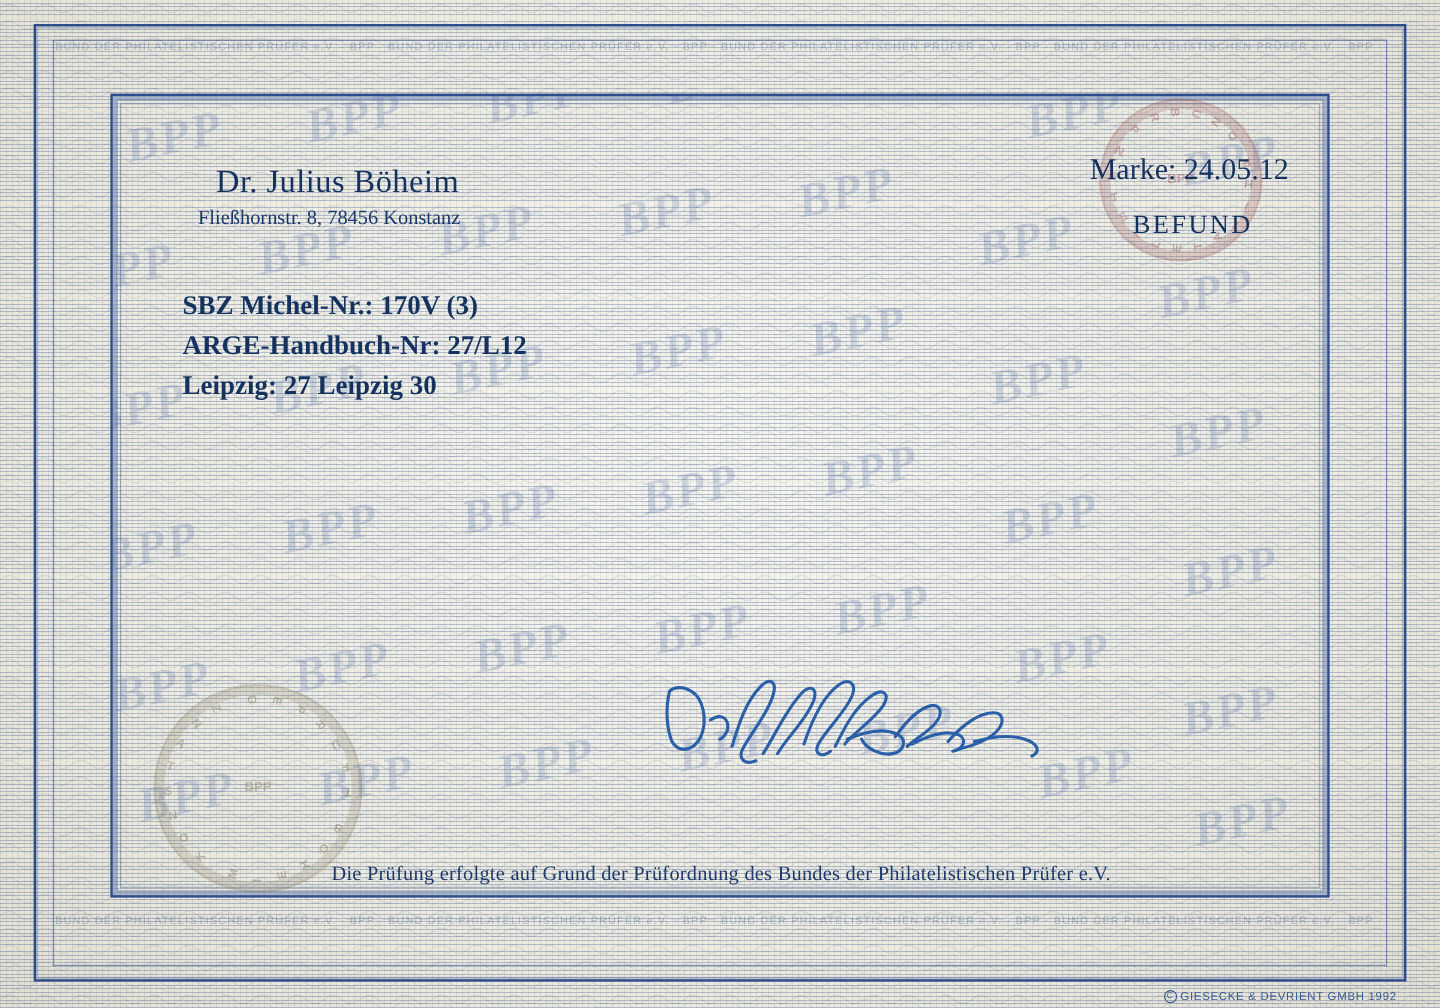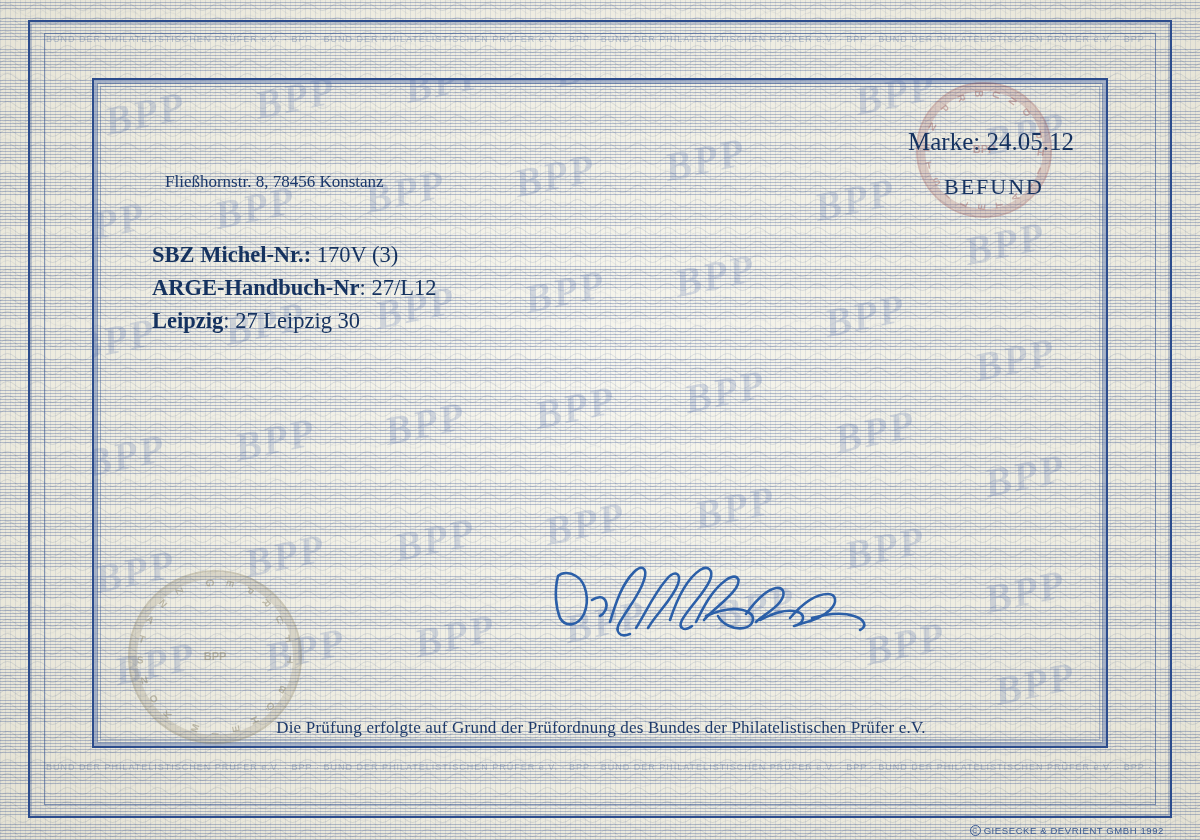--- a/index.html
+++ b/index.html
@@ -195,21 +195,21 @@
   .row {
     font-size: 22.5px;
     line-height: 1.33;
     margin-bottom: 3px;
     color: #15325f;
   }
   .row .lbl {
     font-weight: bold;
   }
   .row .val {
-    font-weight: normal;
+    font-weight: bold;
   }
   .para {
     font-size: 22.5px;
     line-height: 1.38;
     text-align: justify;
     color: #15325f;
     margin-bottom: 3px;
   }
   .para .lbl { font-weight: bold; }
   .para .strong { font-weight: bold; }
@@ -391,20 +391,21 @@
       <span style="transform:rotate(304deg) translate(0,-78px) rotate(90deg);">A</span>
       <span style="transform:rotate(320deg) translate(0,-78px) rotate(90deg);">N</span>
       <span style="transform:rotate(336deg) translate(0,-78px) rotate(90deg);">Z</span>
     </div>
     <div class="stamp-center">BPP</div>
   </div>
 
   <div class="content">
 
     <div class="header-row">
+      <div class="issuer-name">Dr. Julius Böheim</div>
       <div class="issuer-address">Fließhornstr. 8, 78456 Konstanz</div>
       <div class="date-line">
         <span>Marke:</span>
         <span>24.05.12</span>
       </div>
       <div class="befund-word">BEFUND</div>
     </div>
 
     <div class="body-block">
 

